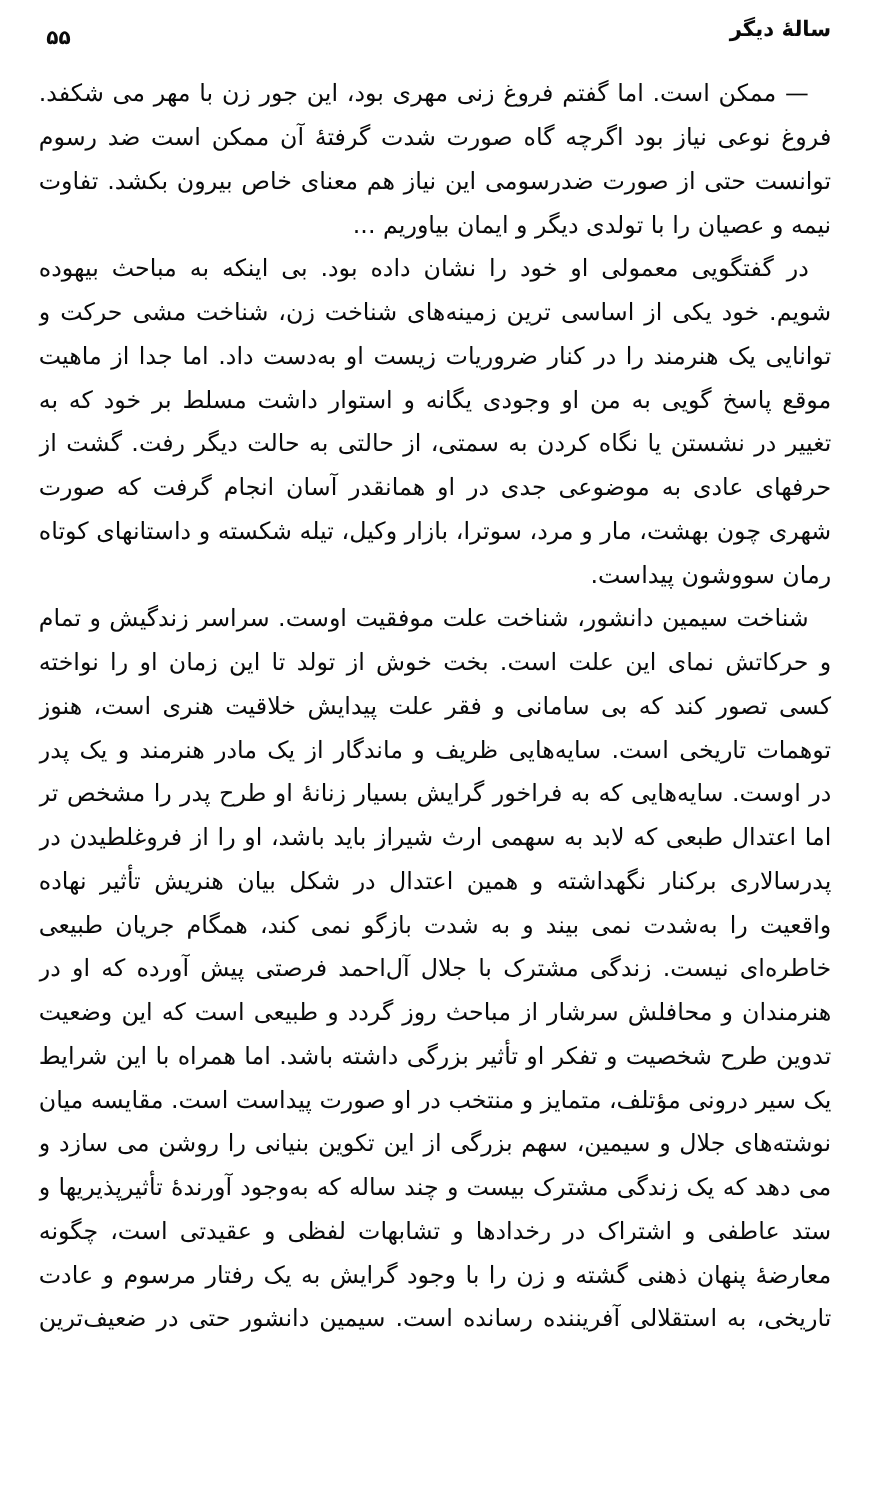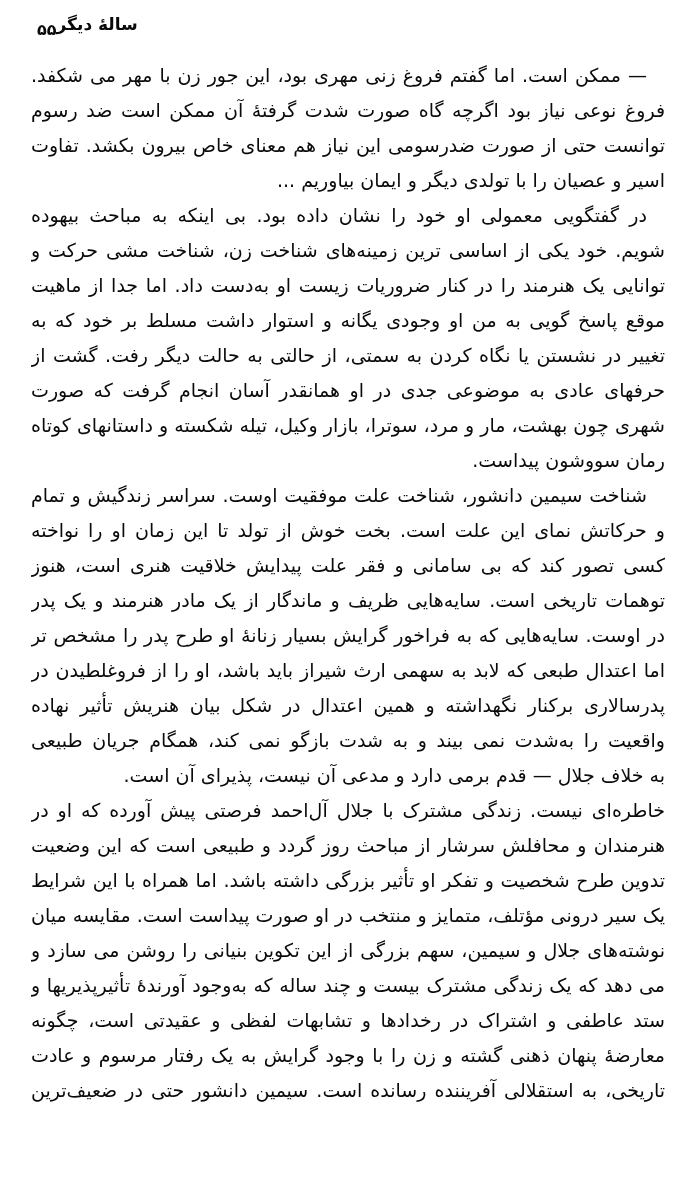--- a/index.html
+++ b/index.html
@@ -14,20 +14,21 @@
     background: #ffffff;
     color: #0a0a0a;
     font-family: "DejaVu Sans", sans-serif;
     box-sizing: border-box;
     padding: 14px 31px 0 31px;
     overflow: hidden;
   }
   .page-header {
     display: flex;
     flex-direction: row;
+    justify-content: space-between;
     align-items: flex-start;
     height: 32px;
     direction: ltr;
   }
   .page-number {
     font-size: 16px;
     font-weight: 700;
     margin-left: 6px;
     margin-top: 6px;
     letter-spacing: 1px;
@@ -74,42 +75,41 @@
 <div class="page">
   <div class="page-header">
     <span class="page-number">۵۵</span>
     <span class="journal-title">سالهٔ دیگر</span>
   </div>
   <div class="article-body">
       <div class="paragraph">
         <div class="line indent"><span class="run">— ممکن است. اما گفتم فروغ زنی مهری بود، این جور زن با مهر می شکفد. آزادگی</span></div>
         <div class="line"><span class="run">فروغ نوعی نیاز بود اگرچه گاه صورت شدت گرفتهٔ آن ممکن است ضد رسوم باشد. اما او</span></div>
         <div class="line"><span class="run">توانست حتی از صورت ضدرسومی این نیاز هم معنای خاص بیرون بکشد. تفاوت میان</span></div>
-        <div class="line last"><span class="run bold">اسیر و عصیان</span><span class="run"> را با </span><span class="run bold">تولدی دیگر و ایمان بیاوریم ...</span></div>
+        <div class="line last"><span class="run bold">نیمه و عصیان</span><span class="run"> را با </span><span class="run bold">تولدی دیگر و ایمان بیاوریم ...</span></div>
       </div>
       <div class="paragraph">
         <div class="line indent"><span class="run">در گفتگویی معمولی او خود را نشان داده بود. بی اینکه به مباحث بیهوده کشیده</span></div>
         <div class="line"><span class="run">شویم. خود یکی از اساسی ترین زمینه‌های شناخت زن، شناخت مشی حرکت و تحلیل</span></div>
         <div class="line"><span class="run">توانایی یک هنرمند را در کنار ضروریات زیست او به‌دست داد. اما جدا از ماهیت بحث،</span></div>
         <div class="line"><span class="run">موقع پاسخ گویی به من او وجودی یگانه و استوار داشت مسلط بر خود که به آسانی یک</span></div>
         <div class="line"><span class="run">تغییر در نشستن یا نگاه کردن به سمتی، از حالتی به حالت دیگر رفت. گشت از شوخی و</span></div>
         <div class="line"><span class="run">حرفهای عادی به موضوعی جدی در او همانقدر آسان انجام گرفت که صورت هنری آن در</span></div>
         <div class="line"><span class="run">شهری چون بهشت، مار و مرد، سوترا، بازار وکیل، تیله شکسته و داستانهای کوتاه دیگر و</span></div>
         <div class="line last"><span class="run">رمان </span><span class="run bold">سووشون</span><span class="run"> پیداست.</span></div>
       </div>
       <div class="paragraph">
         <div class="line indent"><span class="run">شناخت سیمین دانشور، شناخت علت موفقیت اوست. سراسر زندگیش و تمام عادات</span></div>
         <div class="line"><span class="run">و حرکاتش نمای این علت است. بخت خوش از تولد تا این زمان او را نواخته است و اگر</span></div>
         <div class="line"><span class="run">کسی تصور کند که بی سامانی و فقر علت پیدایش خلاقیت هنری است، هنوز درگیر</span></div>
         <div class="line"><span class="run">توهمات تاریخی است. سایه‌هایی ظریف و ماندگار از یک مادر هنرمند و یک پدر عالم</span></div>
         <div class="line"><span class="run">در اوست. سایه‌هایی که به فراخور گرایش بسیار زنانهٔ او طرح پدر را مشخص تر می کند.</span></div>
         <div class="line"><span class="run">اما اعتدال طبعی که لابد به سهمی ارث شیراز باید باشد، او را از فروغلطیدن در ورطهٔ</span></div>
         <div class="line"><span class="run">پدرسالاری برکنار نگهداشته و همین اعتدال در شکل بیان هنریش تأثیر نهاده است.</span></div>
         <div class="line"><span class="run">واقعیت را به‌شدت نمی بیند و به شدت بازگو نمی کند، همگام جریان طبیعی واقعیت —</span></div>
-        <div class="line last"><span class="run">به خلاف جلال — قدم برمی دارد و مدعی آن نیست، پذیرای آن است.</span></div>
       </div>
       <div class="paragraph">
         <div class="line"><span class="run">خاطره‌ای نیست. زندگی مشترک با جلال آل‌احمد فرصتی پیش آورده که او در مسیر</span></div>
         <div class="line"><span class="run">هنرمندان و محافلش سرشار از مباحث روز گردد و طبیعی است که این وضعیت خاص در</span></div>
         <div class="line"><span class="run">تدوین طرح شخصیت و تفکر او تأثیر بزرگی داشته باشد. اما همراه با این شرایط بیرونی،</span></div>
         <div class="line"><span class="run">یک سیر درونی مؤتلف، متمایز و منتخب در او صورت پیداست است. مقایسه میان</span></div>
         <div class="line"><span class="run">نوشته‌های جلال و سیمین، سهم بزرگی از این تکوین بنیانی را روشن می سازد و نشان</span></div>
         <div class="line"><span class="run">می دهد که یک زندگی مشترک بیست و چند ساله که به‌وجود آورندهٔ تأثیرپذیریها و داد و</span></div>
         <div class="line"><span class="run">ستد عاطفی و اشتراک در رخدادها و تشابهات لفظی و عقیدتی است، چگونه مغلوب نوعی</span></div>
         <div class="line"><span class="run">معارضهٔ پنهان ذهنی گشته و زن را با وجود گرایش به یک رفتار مرسوم و عادت شدهٔ</span></div>

